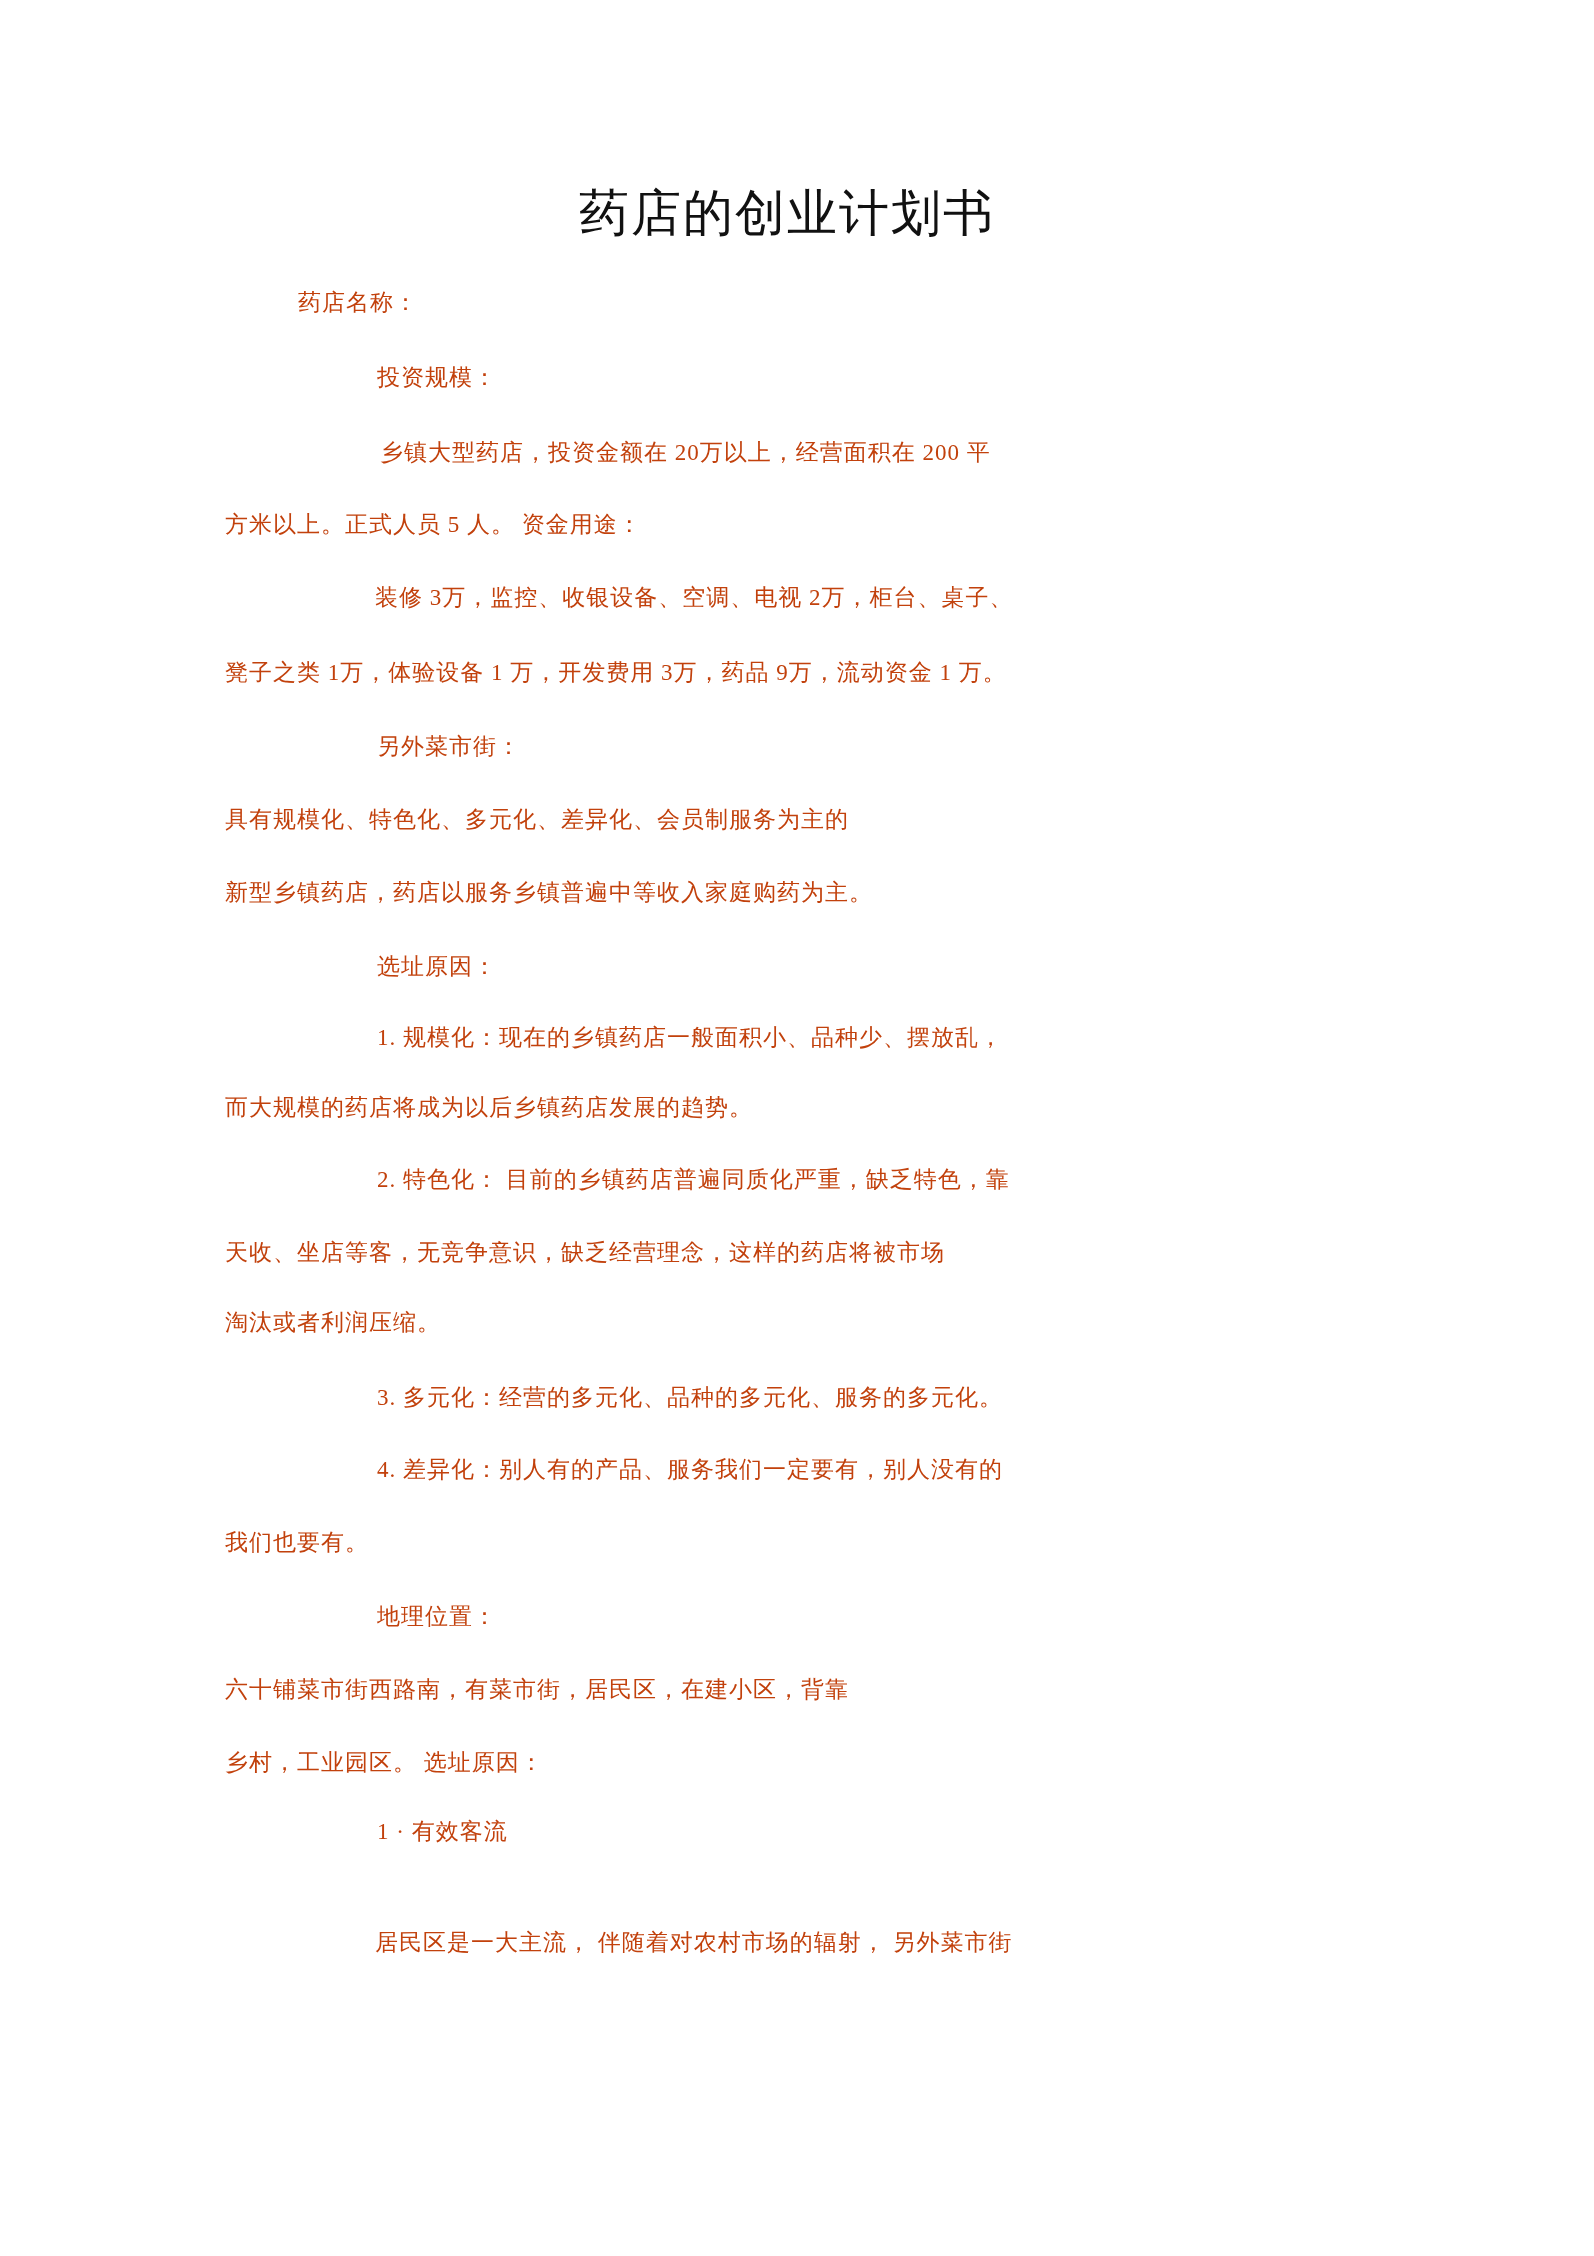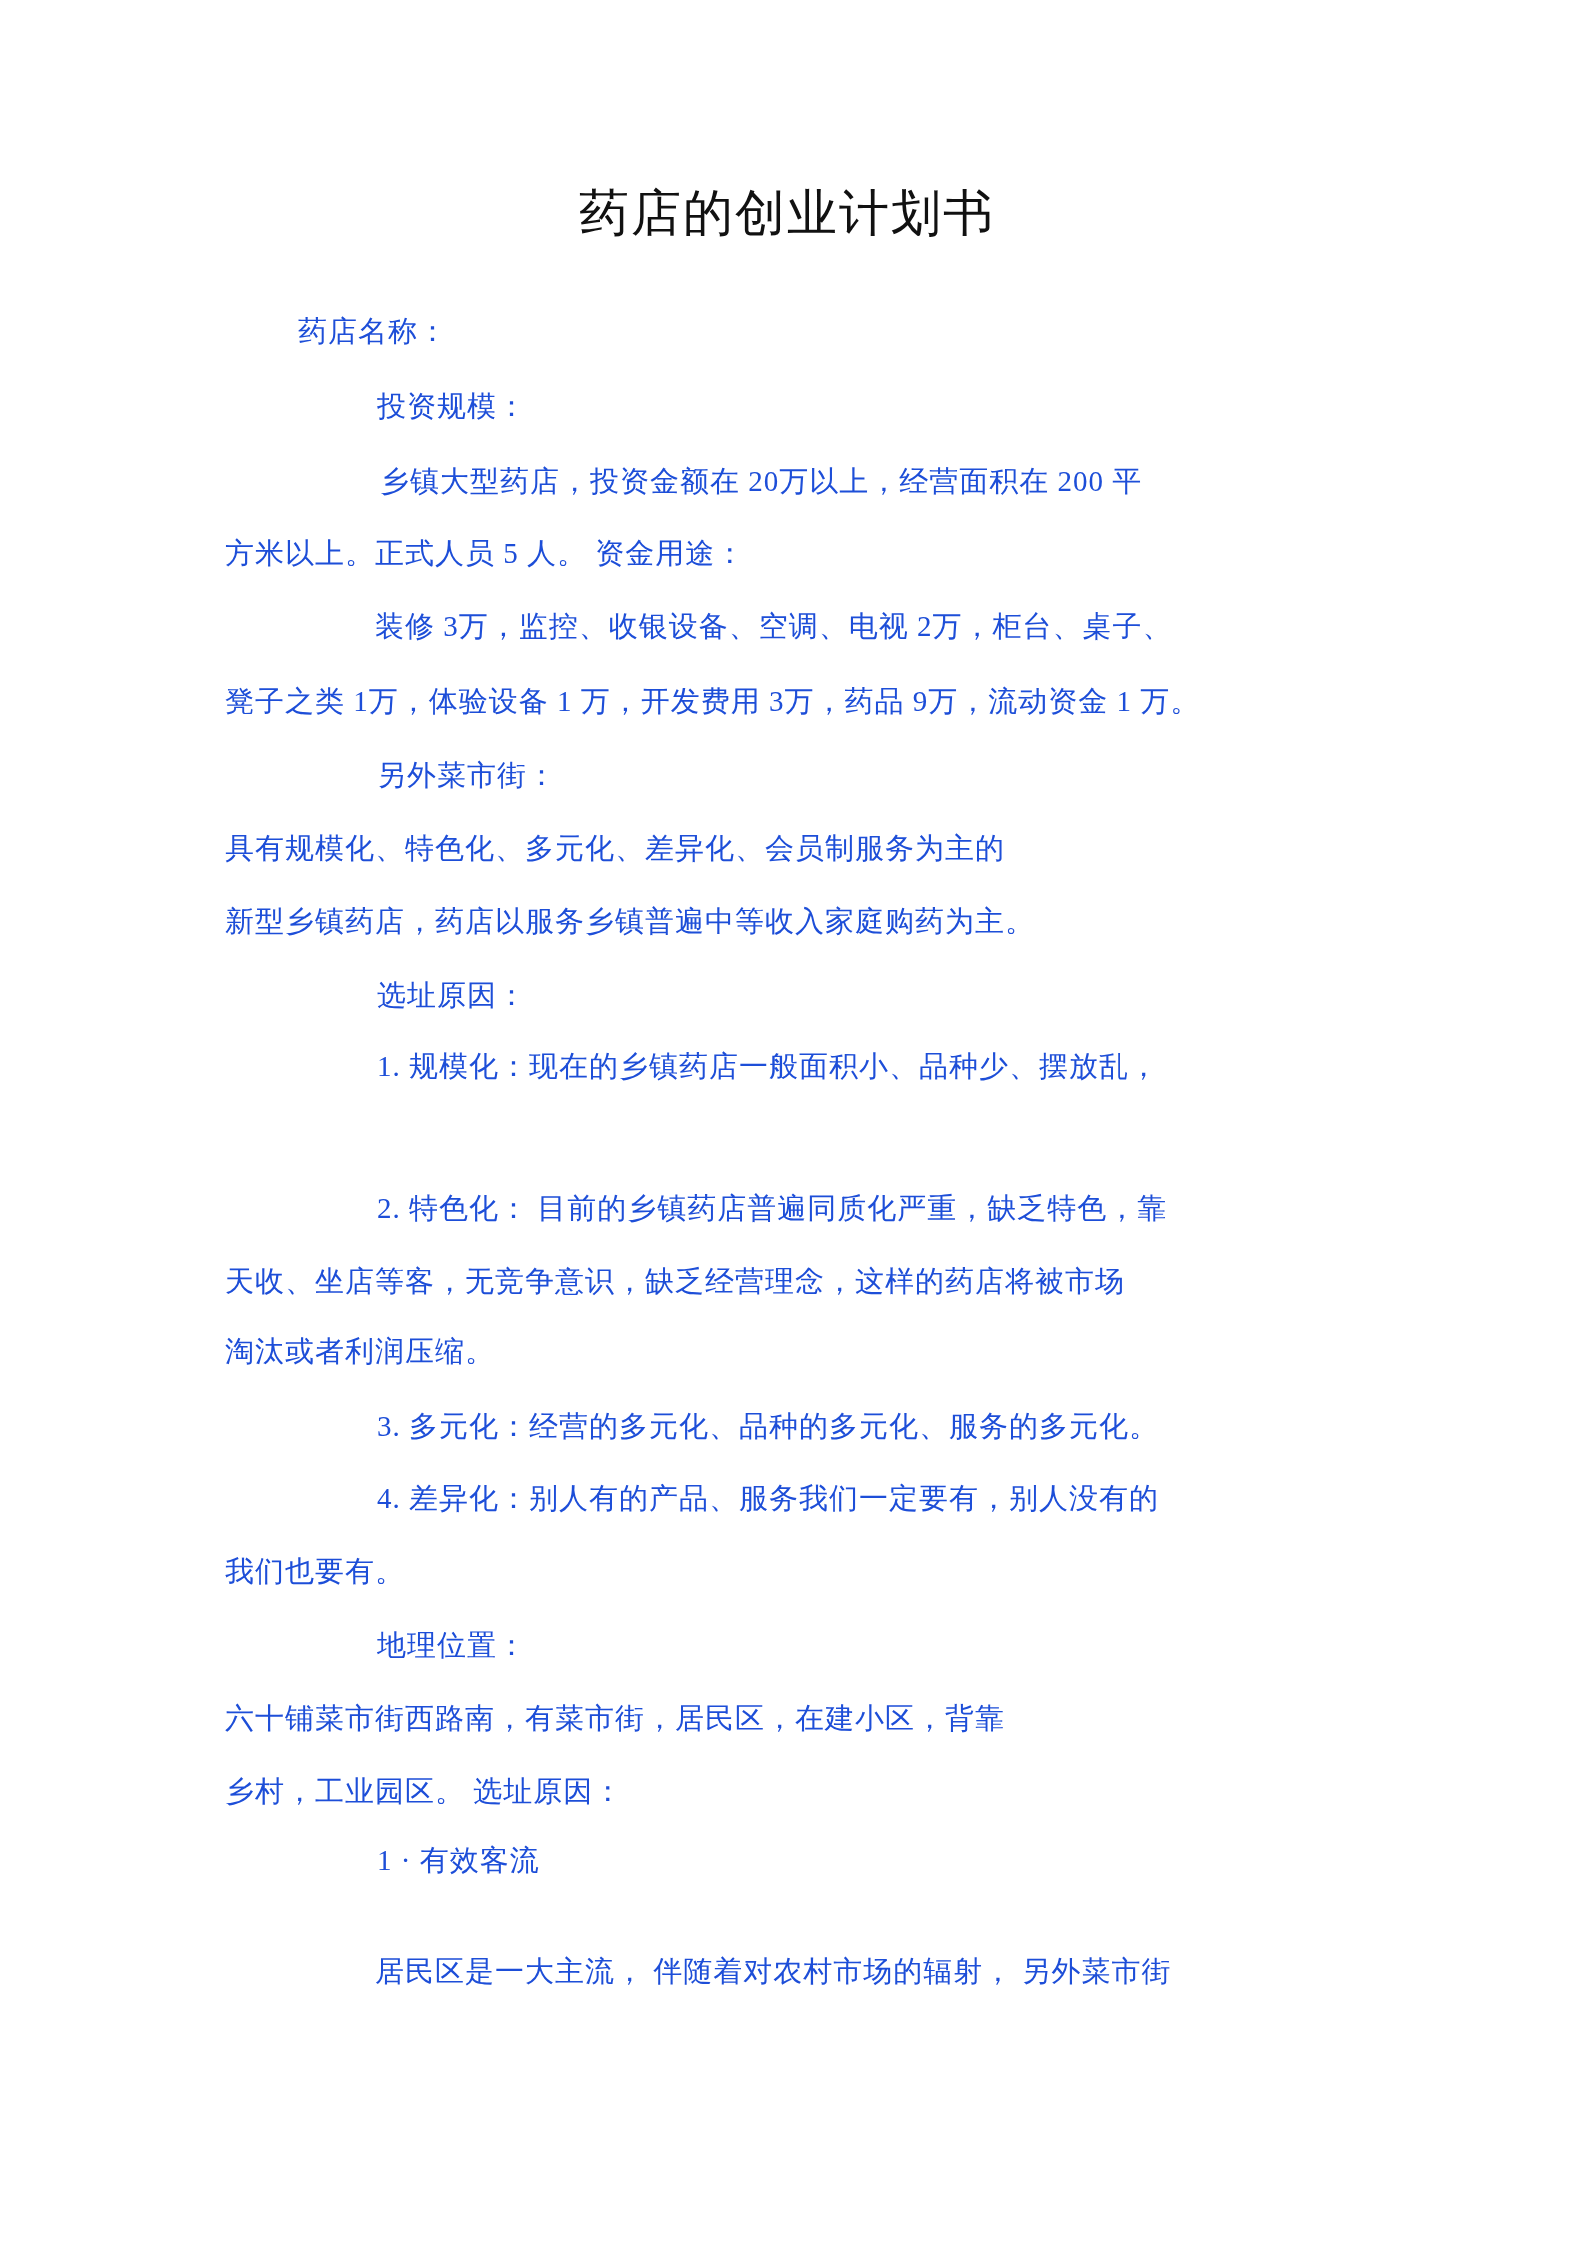--- a/index.html
+++ b/index.html
@@ -5,41 +5,42 @@
   html, body { margin: 0; padding: 0; background: #ffffff; }
   body { width: 1594px; height: 2256px; position: relative; overflow: hidden; }
   .page { position: absolute; left: 0; top: 0; width: 1510px; height: 2256px; background: #ffffff; }
   .title {
     position: absolute; left: 0; width: 1594px; top: 183px; text-align: center;
     font-family: "DejaVu Serif", "Liberation Serif", serif; font-size: 50px; line-height: 60px;
     color: #111111; letter-spacing: 2px; margin-left: -10px;
   }
   .line {
     position: absolute; white-space: nowrap;
-    font-family: "Liberation Serif", "DejaVu Serif", serif; font-size: 29px; line-height: 40px;
-    color: #1d4ed8; letter-spacing: 1px; margin-top: 28px;
+    font-family: "Liberation Serif", "DejaVu Serif", serif; font-size: 23px; line-height: 40px;
+    color: #c2410c; letter-spacing: 1px;
   }
 </style>
 </head>
 <body>
 
 <div class="page">
   <div class="title">药店的创业计划书</div>
 
   <div class="line" style="left: 298px; top: 283px;">药店名称：</div>
   <div class="line" style="left: 377px; top: 358px;">投资规模：</div>
   <div class="line" style="left: 380px; top: 433px;">乡镇大型药店，投资金额在  20万以上，经营面积在  200 平</div>
   <div class="line" style="left: 225px; top: 505px;">方米以上。正式人员  5 人。  资金用途：</div>
   <div class="line" style="left: 375px; top: 578px;">装修  3万，监控、收银设备、空调、电视  2万，柜台、桌子、</div>
   <div class="line" style="left: 225px; top: 653px;">凳子之类  1万，体验设备  1 万，开发费用  3万，药品  9万，流动资金  1 万。</div>
   <div class="line" style="left: 377px; top: 727px;">另外菜市街：</div>
   <div class="line" style="left: 225px; top: 800px;">具有规模化、特色化、多元化、差异化、会员制服务为主的</div>
   <div class="line" style="left: 225px; top: 873px;">新型乡镇药店，药店以服务乡镇普遍中等收入家庭购药为主。</div>
   <div class="line" style="left: 377px; top: 947px;">选址原因：</div>
   <div class="line" style="left: 377px; top: 1018px;">1. 规模化：现在的乡镇药店一般面积小、品种少、摆放乱，</div>
+  <div class="line" style="left: 225px; top: 1088px;">而大规模的药店将成为以后乡镇药店发展的趋势。</div>
   <div class="line" style="left: 377px; top: 1160px;">2. 特色化：  目前的乡镇药店普遍同质化严重，缺乏特色，靠</div>
   <div class="line" style="left: 225px; top: 1233px;">天收、坐店等客，无竞争意识，缺乏经营理念，这样的药店将被市场</div>
   <div class="line" style="left: 225px; top: 1303px;">淘汰或者利润压缩。</div>
   <div class="line" style="left: 377px; top: 1378px;">3. 多元化：经营的多元化、品种的多元化、服务的多元化。</div>
   <div class="line" style="left: 377px; top: 1450px;">4. 差异化：别人有的产品、服务我们一定要有，别人没有的</div>
   <div class="line" style="left: 225px; top: 1523px;">我们也要有。</div>
   <div class="line" style="left: 377px; top: 1597px;">地理位置：</div>
   <div class="line" style="left: 225px; top: 1743px;">乡村，工业园区。  选址原因：</div>
   <div class="line" style="left: 225px; top: 1670px;">六十铺菜市街西路南，有菜市街，居民区，在建小区，背靠</div>
   <div class="line" style="left: 377px; top: 1812px;">1 · 有效客流</div>

